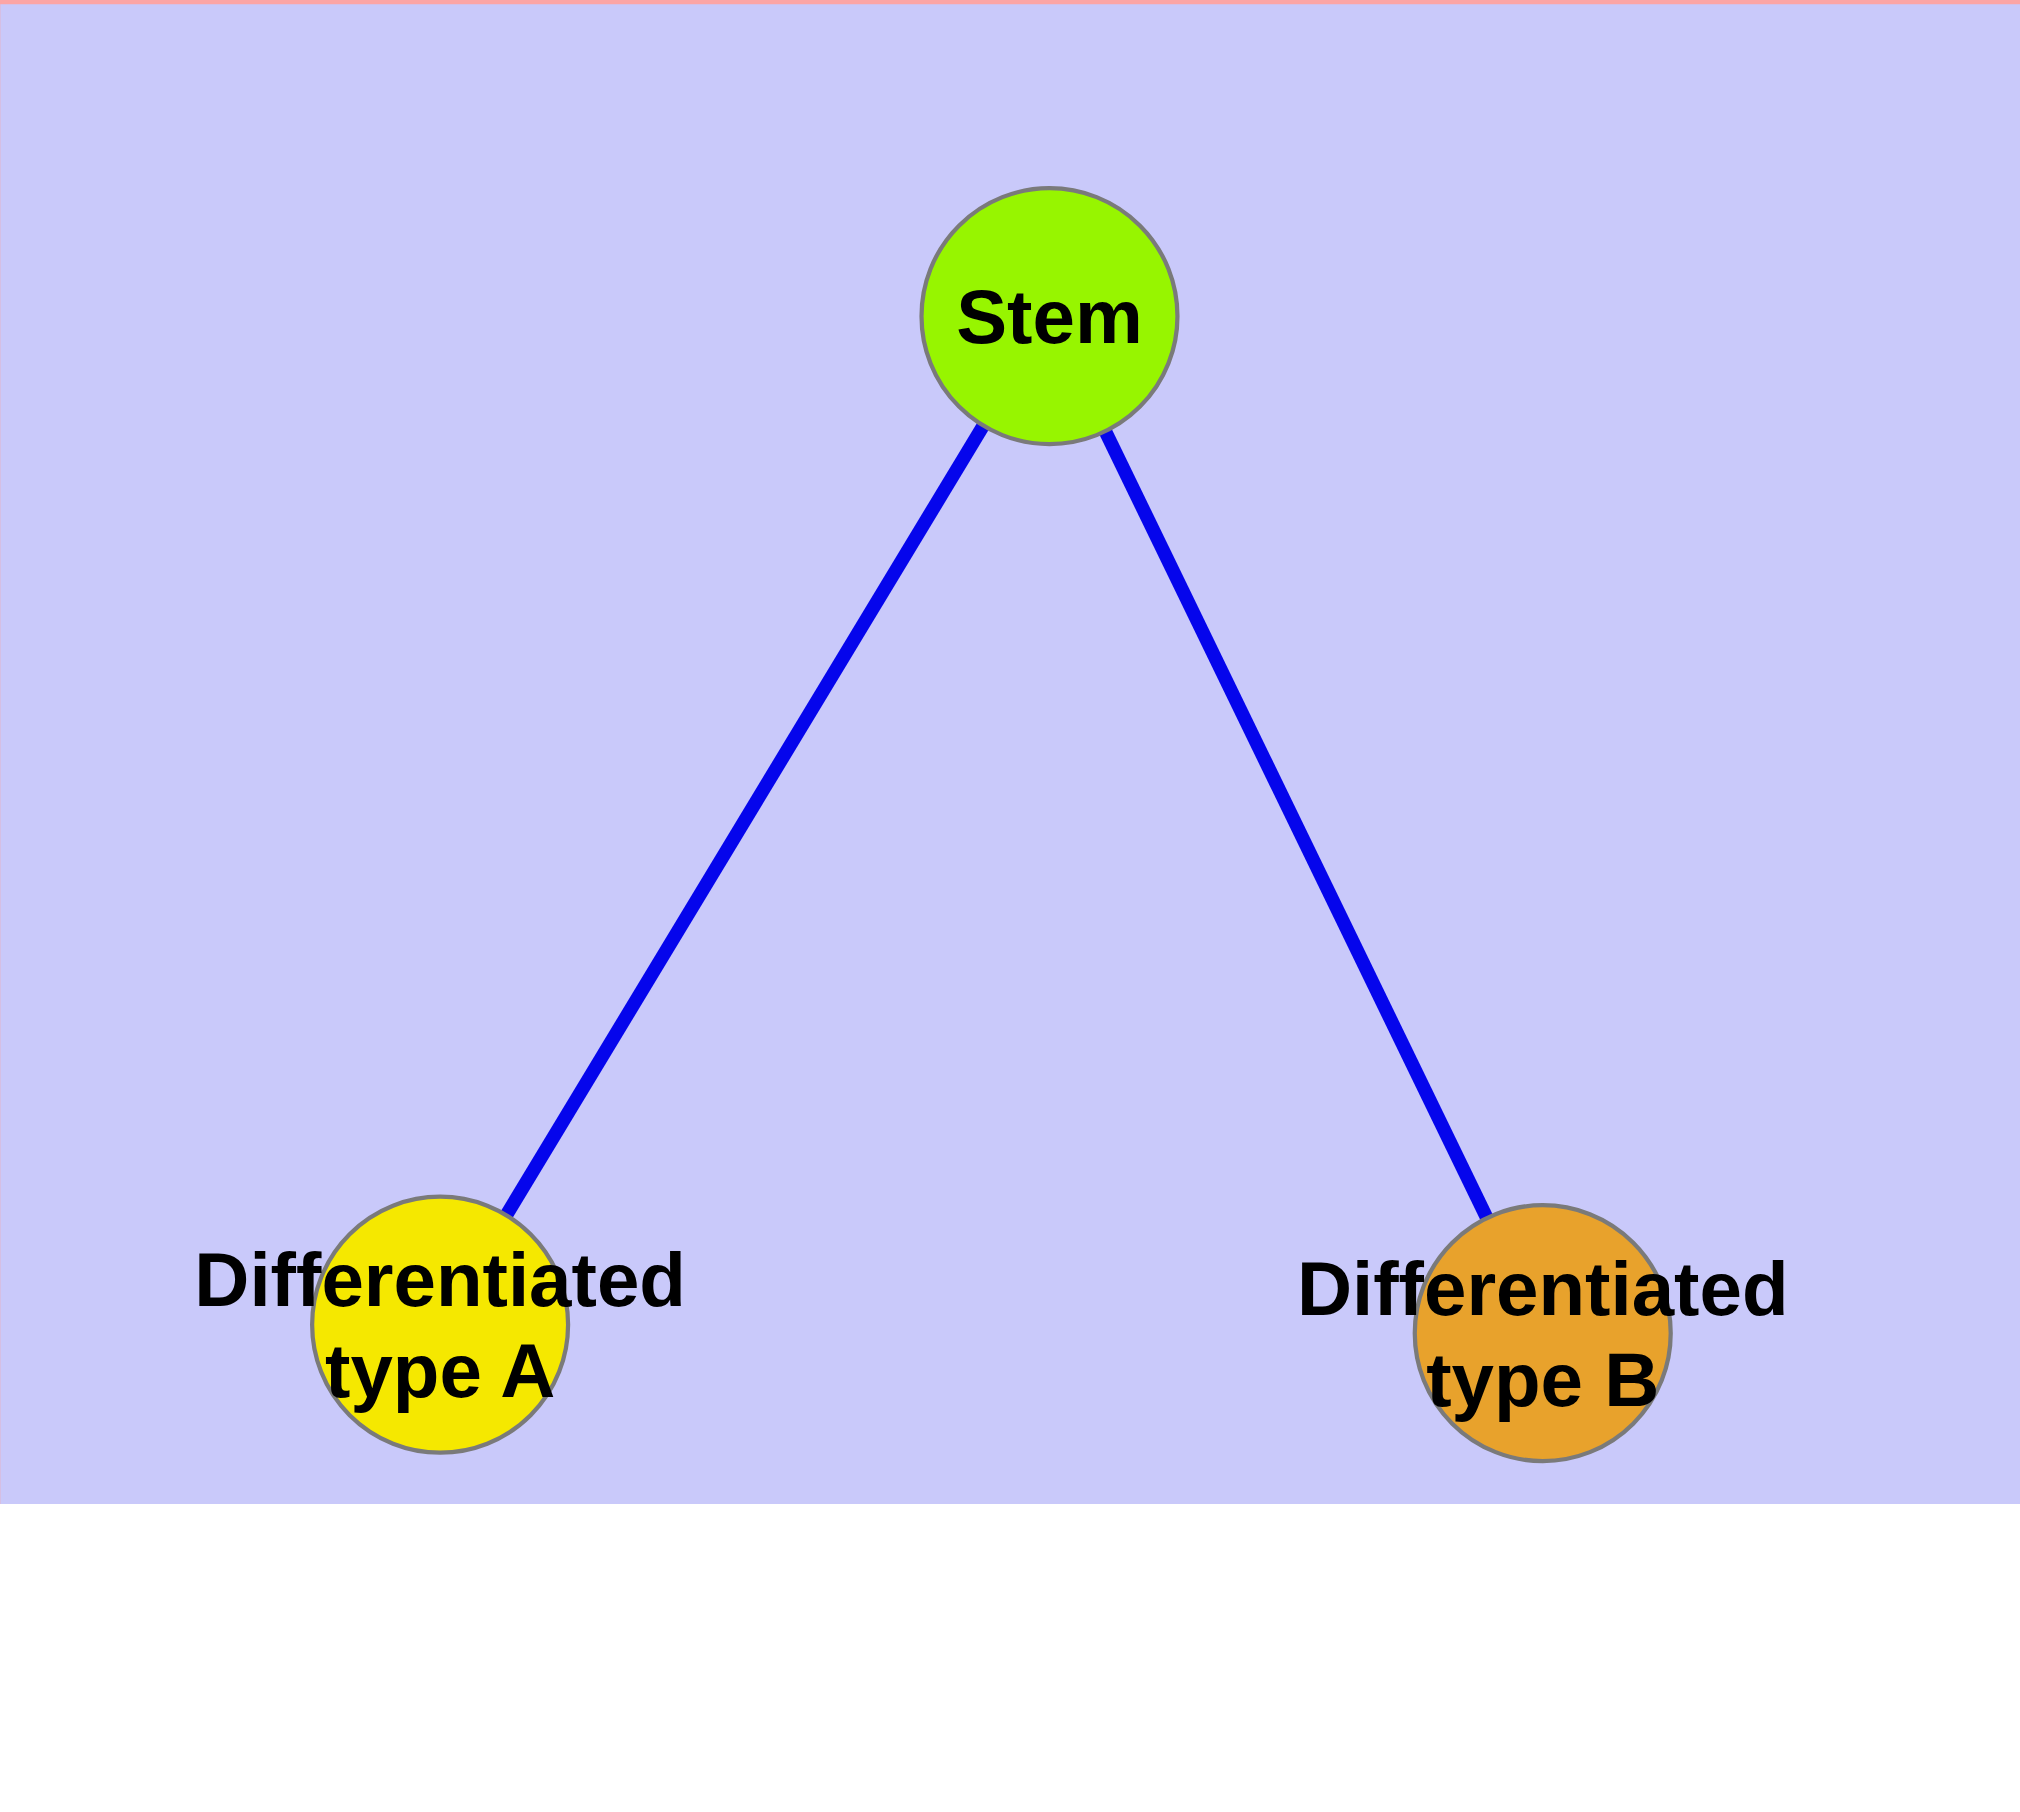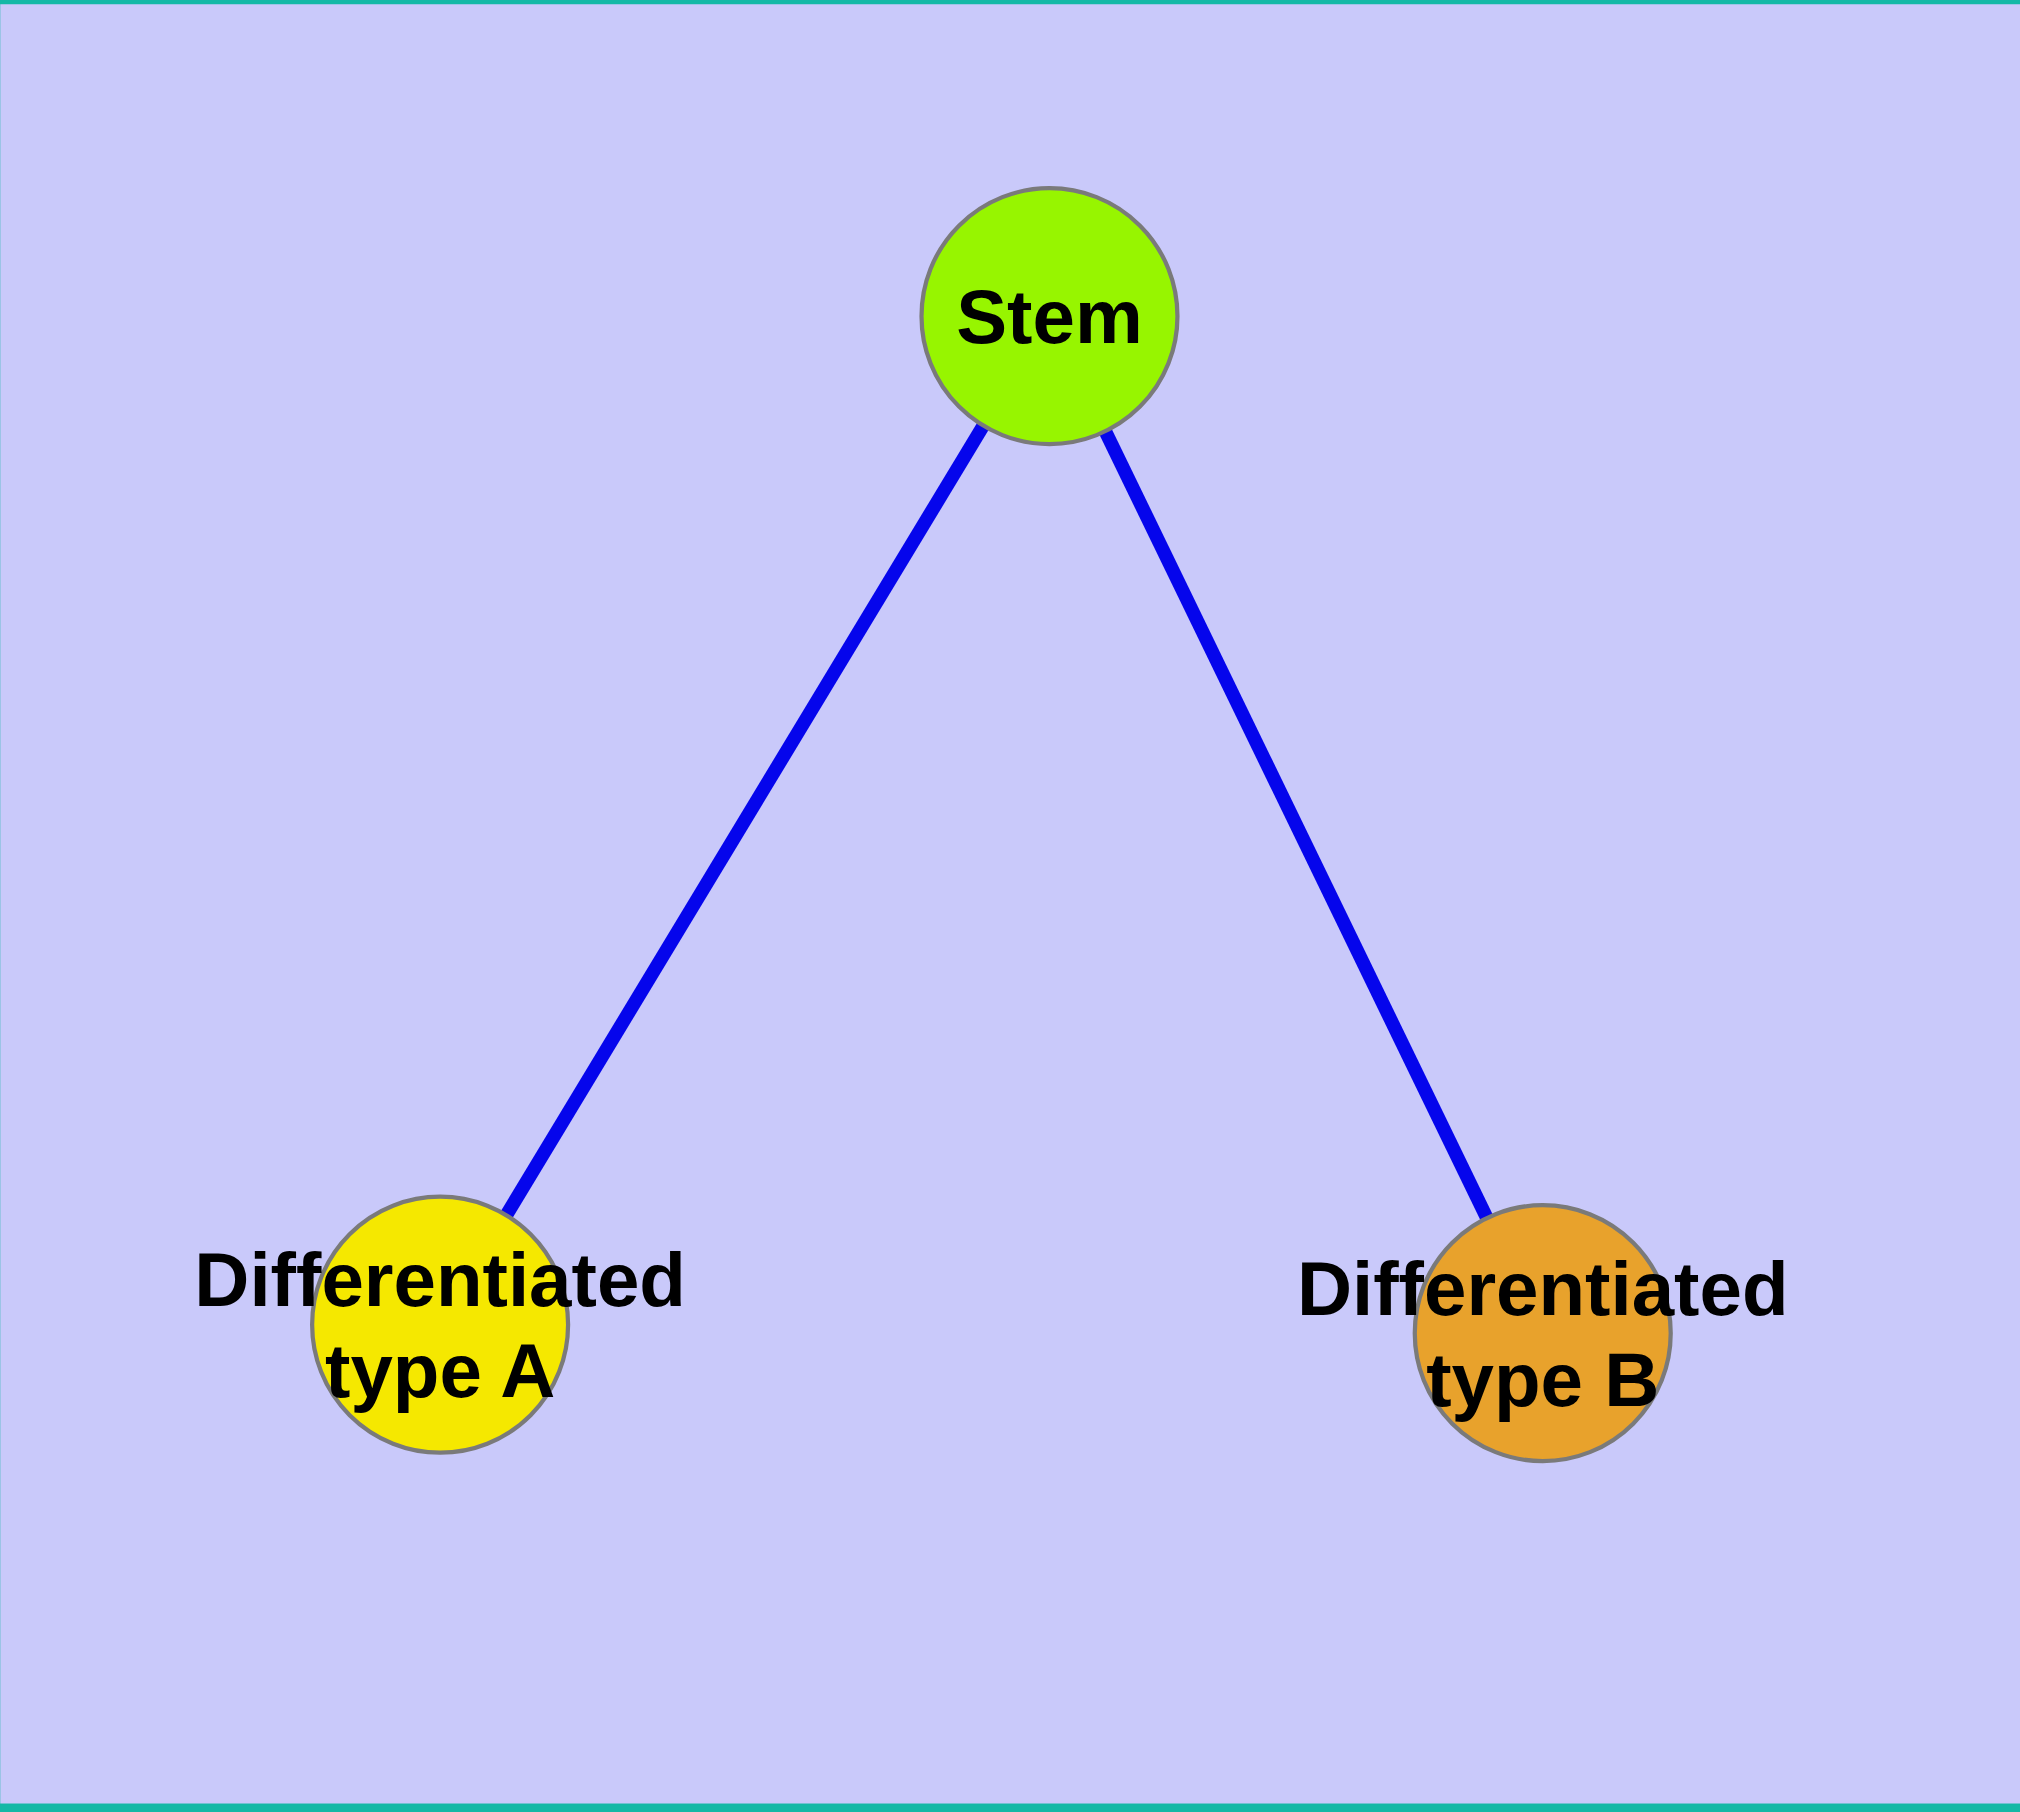--- a/index.html
+++ b/index.html
@@ -4,22 +4,22 @@
 <style>
   html, body {
     margin: 0;
     padding: 0;
     background: #ffffff;
     font-family: "Liberation Sans", sans-serif;
   }
   .stage {
     position: relative;
     width: 2021px;
-    height: 1812px;
-    background: #14b8a6;
+    height: 1504px;
+    background: #fca5a5;
     overflow: hidden;
   }
   svg { display: block; }
   .node-label {
     font-family: "Liberation Sans", "DejaVu Sans", sans-serif;
     font-weight: bold;
     pointer-events: none;
   }
 </style>
 </head>

